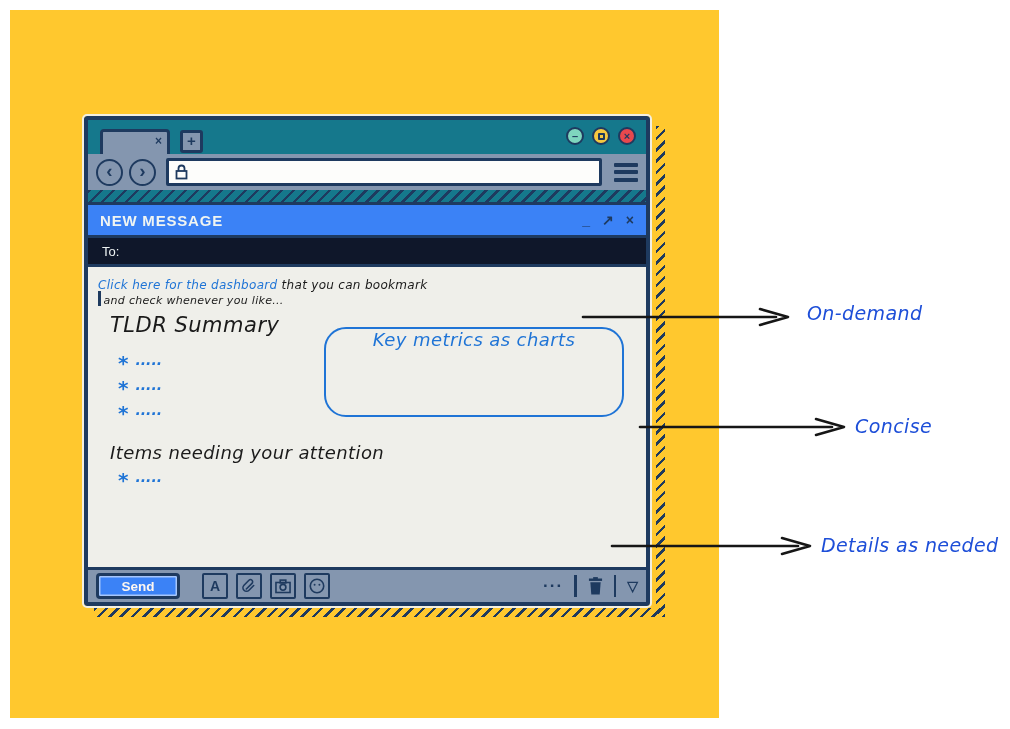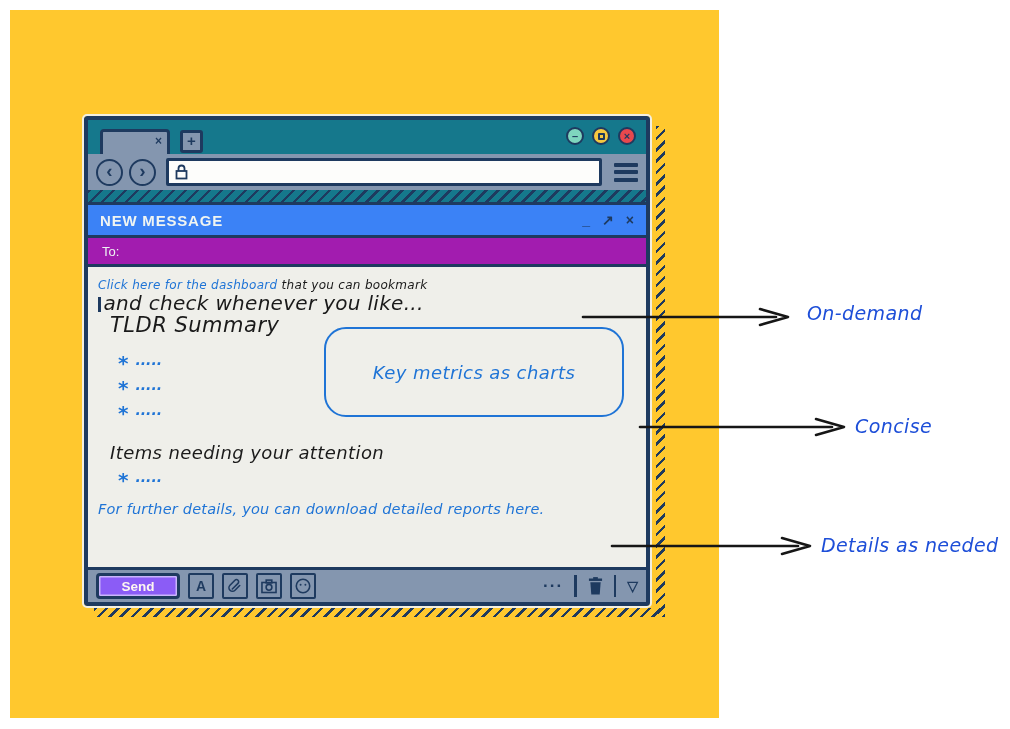--- a/index.html
+++ b/index.html
@@ -45,45 +45,45 @@
   
   .hatchstrip { height:12px; flex:none; background:
     repeating-linear-gradient(135deg, #1E3A5F 0 2.5px, transparent 2.5px 8.5px), #15788C; }
 
   
   .titlebar { height:33px; background:#3b82f6; border-top:3px solid #1E3A5F; display:flex;
               align-items:center; padding:0 12px; flex:none; }
   .titlebar .title { color:#EFF4F2; font-weight:bold; font-size:15px; letter-spacing:0.8px; }
   .win-controls { margin-left:auto; display:flex; gap:12px; color:#1E3A5F; font-weight:bold; font-size:14px; }
   .win-controls span { line-height:1; }
-  .fieldrow { height:29px; background:#a21caf; border-top:3px solid #1E3A5F; display:flex;
+  .fieldrow { height:29px; background:#0f172a; border-top:3px solid #1E3A5F; display:flex;
               align-items:center; padding:0 14px; flex:none; color:#EDF2F2; font-size:13px; }
   .bodyarea { flex:1; background:#EFEFEA; border-top:3px solid #1E3A5F; position:relative;
               font-family:"DejaVu Sans", sans-serif; font-style:italic; color:#1a1a1a; }
 
   .line1 { position:absolute; left:10px; top:11px; font-size:12px; letter-spacing:0.3px; white-space:nowrap; }
-  .line2 { position:absolute; left:10px; top:24px; font-size:20px; letter-spacing:0.3px; white-space:nowrap; }
+  .line2 { position:absolute; left:10px; top:24px; font-size:11px; letter-spacing:0.3px; white-space:nowrap; }
   .blue { color:#1F74D6; }
   .caret { display:inline-block; width:2.5px; height:15px; background:#1E3A5F; vertical-align:-2px; margin-right:3px; }
   .tldr { position:absolute; left:22px; top:46px; font-size:21px; letter-spacing:0.5px; }
   .bullet { position:absolute; left:30px; color:#1F74D6; font-size:14px; font-weight:bold; white-space:nowrap; }
   .bullet .star { font-size:20px; vertical-align:-5px; margin-right:7px; font-style:normal; }
   .metricsbox { position:absolute; left:236px; top:60px; width:300px; height:90px;
-                border:2.5px solid #1F74D6; border-radius:22px; display:flex; align-items:center;
+                border:2.5px solid #1F74D6; border-radius:22px; display:flex; 
                 justify-content:center; }
   .metricsbox .boxlabel { color:#1F74D6; font-size:18px; letter-spacing:0.4px; }
   .items-heading { position:absolute; left:22px; top:175px; font-size:18px; letter-spacing:0.4px;font-style:italic; }
   .footer-link { position:absolute; left:10px; top:234px; font-size:14.5px; color:#1F74D6; letter-spacing:0.2px; white-space:nowrap; }
 
   
   .ctoolbar { height:35px; background:#8496AF; border-top:3px solid #1E3A5F; display:flex;
               align-items:center; padding:0 8px; flex:none; }
-  .sendbtn { width:84px; height:26px; background:#8b5cf6; border:3px solid #1E3A5F; border-radius:4px;
+  .sendbtn { width:84px; height:26px; background:#3b82f6; border:3px solid #1E3A5F; border-radius:4px;
              color:#FDF6F0; font-weight:bold; font-size:13.5px; display:flex; align-items:center;
-             justify-content:center; box-shadow:inset 0 0 0 1.5px rgba(255,255,255,0.55); margin-right:8px; }
+             justify-content:center; box-shadow:inset 0 0 0 1.5px rgba(255,255,255,0.55); margin-right:22px; }
   .iconbtn { width:26px; height:26px; border:2.5px solid #1E3A5F; border-radius:2px; color:#1E3A5F;
              display:flex; align-items:center; justify-content:center; font-weight:bold; font-size:14px;
              margin-right:8px; background:transparent; }
   .rightgroup { margin-left:auto; display:flex; align-items:center; gap:11px; color:#1E3A5F; }
   .dots { font-weight:bold; font-size:17px; letter-spacing:2px; line-height:0.4; padding-bottom:8px; }
   .vdiv { width:2.5px; height:22px; background:#1E3A5F; }
   .tri { font-size:14px; font-weight:bold; }
 
   
   .annotation { position:absolute; font-family:"DejaVu Sans", sans-serif; font-style:italic;
@@ -172,21 +172,20 @@
 
       <div class="metricsbox">
         <span class="boxlabel">Key metrics as charts</span>
       </div>
 
       <div class="items-heading">Items needing your attention</div>
       <div class="bullet" style="top:201px;">
         <span class="star">*</span><span>.....</span>
       </div>
 
-      <div class="footer-link">For further details, you can download detailed reports here.</div>
     </div>
 
     <div class="ctoolbar">
       <div class="sendbtn">Send</div>
       <div class="iconbtn">
           <span>A</span>
         </div>
       <div class="iconbtn">
         <svg width="16" height="16" viewBox="0 0 24 24">
           <path d="M8 16.5 L16.5 8 a3.2 3.2 0 0 0 -4.6 -4.6 L4.5 10.8 a5.3 5.3 0 0 0 7.5 7.5 L19 11.3" fill="none" stroke="#1E3A5F" stroke-width="2.4" stroke-linecap="round"></path>

